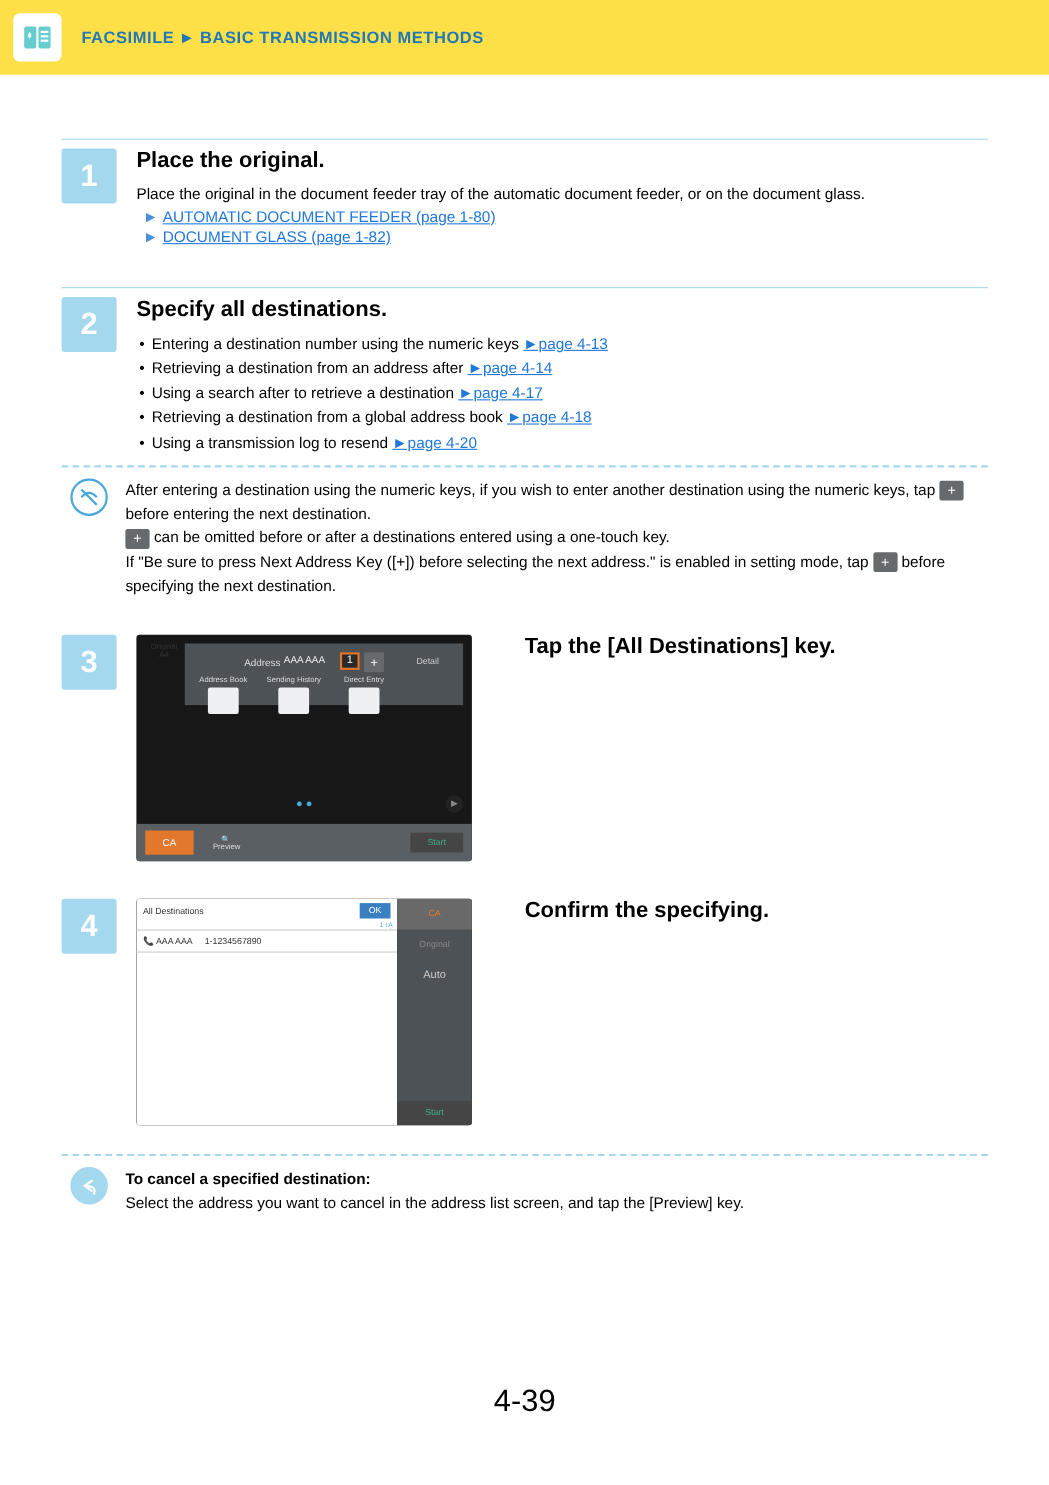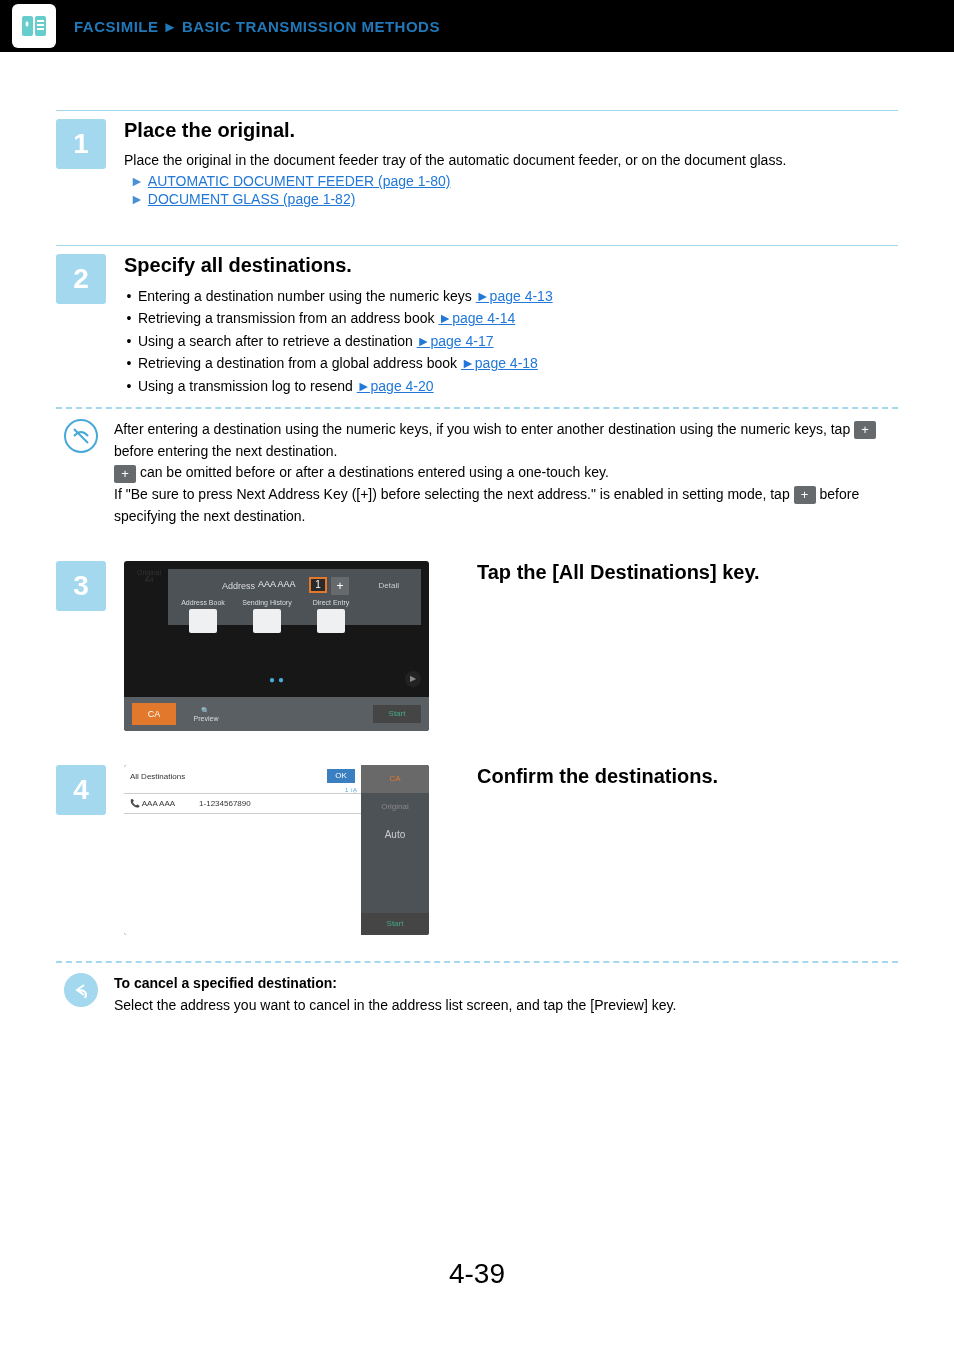--- a/index.html
+++ b/index.html
@@ -1,17 +1,17 @@
 <!DOCTYPE html>
 <html><head>
   <meta charset="utf-8">
   <style>
     * { box-sizing: border-box; margin: 0; padding: 0; }
     body { width: 954px; height: 1350px; font-family: Arial, Helvetica, sans-serif; font-size: 14px; color: #000; background: #fff; position: relative; }
-    .topbar { background: #000000; height: 52px; display: flex; align-items: center; padding: 0 12px; gap: 18px; }
+    .topbar { background: #fde047; height: 68px; display: flex; align-items: center; padding: 0 12px; gap: 18px; }
     .top-icon-box { width: 44px; height: 44px; background: #fff; border-radius: 6px; display: flex; align-items: center; justify-content: center; }
     .breadcrumb { font-weight: bold; color: #2178b9; font-size: 15px; letter-spacing: 0.5px; }
     .bc-sep { padding: 0 4px; }
     .content { padding: 20px 56px 0 56px; }
     .hr-light { border: none; border-top: 1px solid #a3d8ef; margin: 38px 0 8px 0; }
     .step { display: flex; gap: 18px; margin-top: 6px; }
     .step-num { width: 50px; height: 50px; background: #a3d8ef; color: #fff; font-size: 28px; font-weight: bold; display:flex; align-items:center; justify-content:center; border-radius: 3px; flex-shrink:0; }
     .step-body { flex: 1; }
     .step-title { font-weight: bold; font-size: 20px; margin-bottom: 8px; }
     .step-text { line-height: 1.5; }
@@ -21,21 +21,21 @@
     .bullet-item { display:flex; gap:4px; line-height: 1.6; }
     .bull { width:10px; text-align:center; }
     .dashrule { border: none; border-top: 2px dashed #a3d8ef; margin: 10px 0; }
     .note { display:flex; gap:16px; }
     .note-icon-circle { width: 34px; height:34px; border:2px solid #4aa8d8; border-radius:50%; display:flex; align-items:center; justify-content:center; flex-shrink:0; margin-left: 8px;}
     .note-body { flex:1; line-height:1.55;}
     .plus-badge { display:inline-flex; width:22px; height:18px; background:#666a6d; color:#fff; align-items:center; justify-content:center; font-size:13px; border-radius:2px; vertical-align:middle; }
     .note-title { font-weight:bold; }
     .screen-step { display:flex; gap:18px; margin-top:34px; }
     .screen-num-col { display:flex; flex-direction:column; align-items:flex-start;}
-    .screen-img { width: 305px; height: 170px; background: #171717; border-radius:3px; color:#bbb; font-size:9px; position:relative; overflow:hidden; flex-shrink:0;}
+    .screen-img { width: 305px; height: 206px; background: #171717; border-radius:3px; color:#bbb; font-size:9px; position:relative; overflow:hidden; flex-shrink:0;}
     .screen-title { font-weight:bold; font-size:20px; flex:1; padding-left: 30px;}
     
     .s3-top { background:#4d5257; height:56px; margin:8px 8px 0 44px; position:relative; }
     .s3-orig { position:absolute; left:8px; top:8px; width:34px; font-size:7px; color:#333; text-align:center; }
     .s3-addrlabel { position:absolute; left:54px; top:12px; font-size:9px; color:#ddd;}
     .s3-addr { position:absolute; left:90px; top:10px; font-size:9px; color:#eee; }
     .s3-count { position:absolute; right:94px; top:8px; width:18px; height:16px; border:2px solid #e2782b; background:#2a2a2a; color:#fff; font-size:10px; text-align:center;}
     .s3-plus { position:absolute; right:72px; top:8px; width:18px; height:18px; background:#666a6d; color:#fff; text-align:center; font-size:12px; line-height:18px;}
     .s3-detail { position:absolute; right:22px; top:12px; font-size:8px; color:#ccc;}
     .s3-cards { display:flex; gap:6px; position:absolute; top:30px; left:6px;}
@@ -47,21 +47,21 @@
     .s3-bot { position:absolute; bottom:0; left:0; right:0; height:34px; background:#5a5f63; display:flex; align-items:center;}
     .s3-ca { width:44px; height:22px; background:#e2782b; margin-left:8px; color:#fff; font-size:9px; text-align:center; line-height:22px;}
     .s3-prev { width:44px; margin-left:8px; text-align:center; color:#ddd; font-size:7px;}
     .s3-start { margin-left:auto; margin-right:8px; width:48px; height:18px; background:#454545; font-size:8px; color:#4a8; text-align:center; line-height:18px;}
 
     .s4 { display:flex; }
     .s4-left { flex:1; background:#fff; color:#333; }
     .s4-hdr { height:22px; display:flex; align-items:center; padding:0 6px; font-size:8px; justify-content:space-between;}
     .s4-ok { width:28px; height:14px; background:#3a7fbf; color:#fff; font-size:8px; text-align:center; line-height:14px;}
     .s4-sm { font-size:6px; color:#4aa8d8; padding-right:4px; text-align:right;}
-    .s4-row { border-top:1px solid #ccc; font-size:8px; padding:5px 6px; display:flex; gap:24px;align-items:center;}
+    .s4-row { border-top:1px solid #ccc; font-size:8px; padding:5px 6px; display:flex; gap:11px;align-items:center;}
     .s4-right { width:68px; background:#4d5257; display:flex; flex-direction:column; }
     .s4-ca { height:28px; background:#696969; color:#e2782b; font-size:8px; text-align:center; line-height:28px;}
     .s4-dim { height:28px; color:#888; font-size:8px; text-align:center; line-height:28px;}
     .s4-auto { height:28px; color:#ccc; font-size:10px; text-align:center; line-height:28px;}
     .s4-start { margin-top:auto; height:22px; background:#454545; color:#4a8; font-size:8px; text-align:center; line-height:22px;}
     .pgnum { position:absolute; bottom:60px; left:0; right:0; text-align:center; font-size:28px; font-weight:normal; }
   </style>
 </head>
 <body>
 
@@ -100,21 +100,21 @@
   <div class="step">
     <div class="step-num">2</div>
     <div class="step-body">
       <div class="step-title">Specify all destinations.</div>
       <div class="bullet-item">
           <span class="bull">•</span>
           <div><span>Entering a destination number using the numeric keys </span><a href="#" class="doclink">►page 4-13</a></div>
         </div>
       <div class="bullet-item">
           <span class="bull">•</span>
-          <div><span>Retrieving a transmission from an address book </span><a href="#" class="doclink">►page 4-14</a></div>
+          <div><span>Retrieving a destination from an address after </span><a href="#" class="doclink">►page 4-14</a></div>
         </div>
       <div class="bullet-item">
           <span class="bull">•</span>
           <div><span>Using a search after to retrieve a destination </span><a href="#" class="doclink">►page 4-17</a></div>
         </div>
       <div class="bullet-item">
           <span class="bull">•</span>
           <div><span>Retrieving a destination from a global address book </span><a href="#" class="doclink">►page 4-18</a></div>
         </div>
       <div class="bullet-item">
@@ -211,21 +211,21 @@
         </div>
         <div style="border-top:1px solid #ccc; height:90px;"></div>
       </div>
       <div class="s4-right">
         <div class="s4-ca">CA</div>
         <div class="s4-dim">Original</div>
         <div class="s4-auto">Auto</div>
         <div class="s4-start">Start</div>
       </div>
     </div>
-    <div class="screen-title">Confirm the destinations.</div>
+    <div class="screen-title">Confirm the specifying.</div>
   </div>
 
   <hr class="dashrule" style="margin-top:26px;">
 
   <div class="note">
     <div class="note-icon-circle" style="background:#a3d8ef; border-color:#a3d8ef;">
       <svg width="20" height="20" viewBox="0 0 20 20">
           <path d="M13 5 L6 10 L13 15 M6 10 Q18 10 14 18" stroke="#fff" stroke-width="2" fill="none"></path>
         </svg>
     </div>

